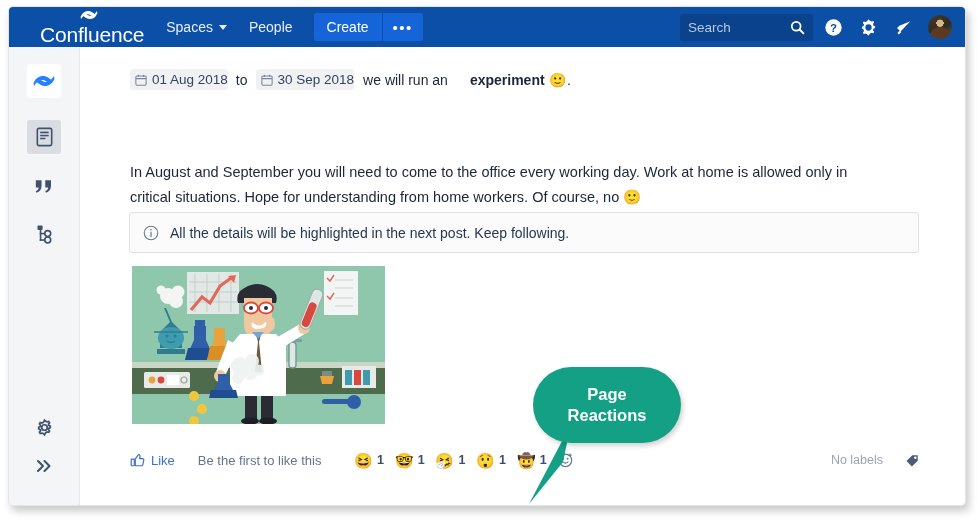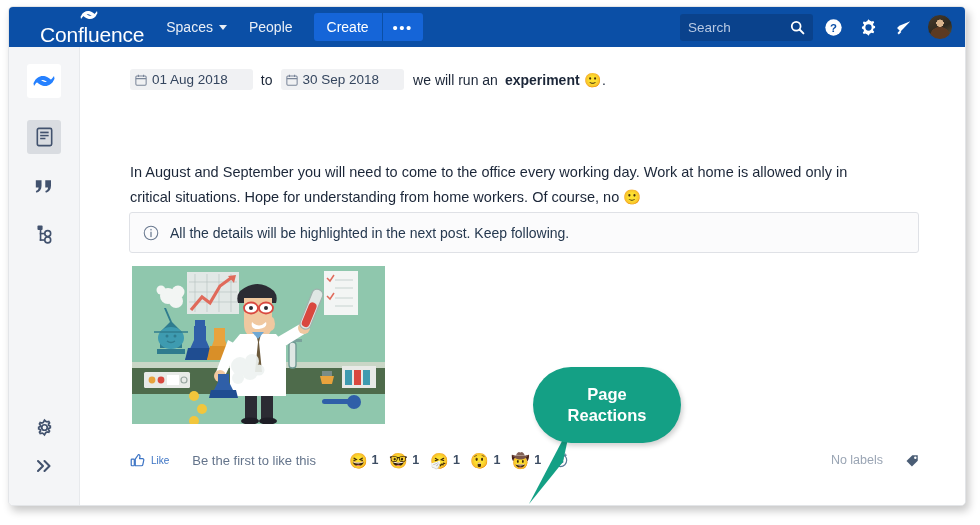--- a/index.html
+++ b/index.html
@@ -204,21 +204,21 @@
     top: 22px;
     font-size: 14px;
     color: #1b2638;
     display: flex;
     align-items: center;
     white-space: nowrap;
   }
   .date-chip {
     background: #f0f1f3;
     border-radius: 3px;
-    padding: 3px 25px 3px 5px;
+    padding: 3px 0 3px 5px;
     display: inline-flex;
     align-items: center;
     gap: 5px;
     font-size: 13.5px;
     color: #34455e;
     cursor: pointer;
   }
   .to-word { margin: 0 8px; color: #1b2638; }
   .after-dates { margin-left: 9px; }
   .bold { font-weight: bold; }
@@ -279,21 +279,21 @@
     height: 26px;
     display: flex;
     align-items: center;
   }
   #like-button {
     display: flex;
     align-items: center;
     gap: 6px;
     cursor: pointer;
   }
-  #like-label { color: #3b73c4; font-size: 10px; }
+  #like-label { color: #3b73c4; font-size: 13px; }
   #like-status {
     margin-left: 23px;
     color: #64748b;
     font-size: 13px;
   }
   #reactions {
     margin-left: 33px;
     display: flex;
     align-items: center;
   }
@@ -497,21 +497,21 @@
         <svg width="12" height="12" viewBox="0 0 14 14">
           <rect x="1" y="2.4" width="12" height="10.6" rx="1.2" fill="none" stroke="#7a8699" stroke-width="1.2"></rect>
           <line x1="1" y1="5.4" x2="13" y2="5.4" stroke="#7a8699" stroke-width="1.2"></line>
           <line x1="4" y1="1" x2="4" y2="3.4" stroke="#7a8699" stroke-width="1.3"></line>
           <line x1="10" y1="1" x2="10" y2="3.4" stroke="#7a8699" stroke-width="1.3"></line>
         </svg>
         <span>30 Sep 2018</span>
       </span>
 
       <span class="after-dates">we will run an</span>
-      <span class="bold" style="margin-left:7px">experiment</span>
+      <span class="bold" style="margin-left:22px">experiment</span>
       <span style="margin-left:5px">🙂</span>
       <span>.</span>
     </div>
 
 
     <div id="body-paragraph">
       <span>In August and September you will need to come to the office every working day. Work at home is allowed only in critical</span>
       <span>situations. Hope for understanding from home workers. Of course, no</span>
       <span>🙂</span>
     </div>

